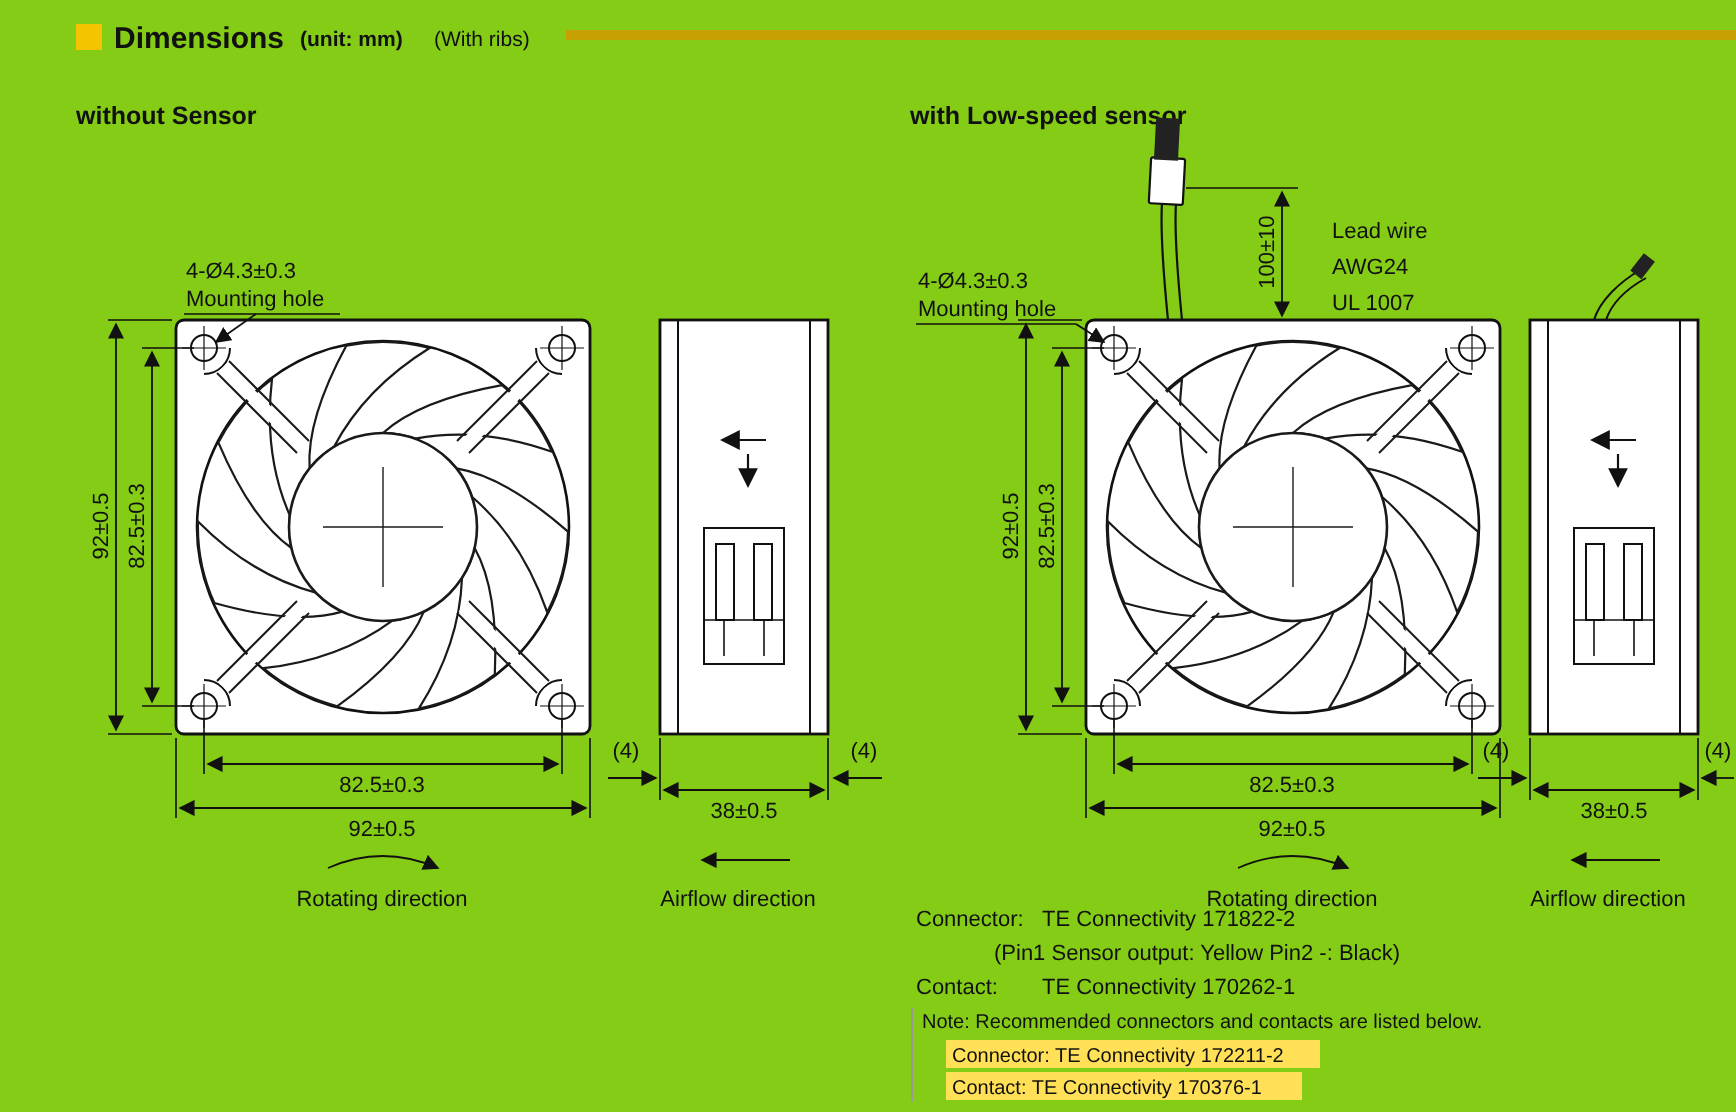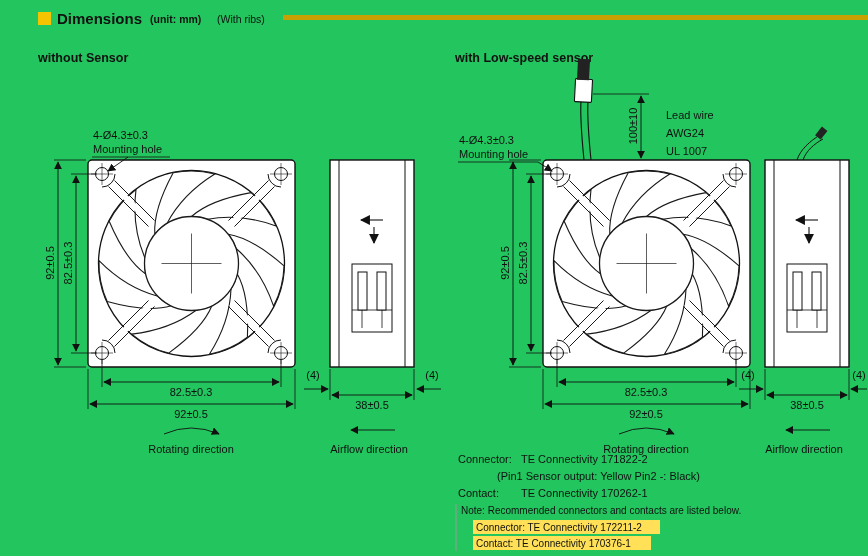--- a/index.html
+++ b/index.html
@@ -1,16 +1,16 @@
 <!DOCTYPE html>
 <html><head>
 <meta charset="utf-8">
 <style>
   html,body{margin:0;padding:0;background:#ffffff;}
-  #page{position:relative;width:868px;height:556px;background:#22c55e;overflow:hidden;}
+  #page{position:relative;width:868px;height:556px;background:#84cc16;overflow:hidden;}
   svg text{font-family:"Liberation Sans","DejaVu Sans",sans-serif;fill:#111;}
   .t-header{font-size:15px;font-weight:bold;}
   .t-small-bold{font-size:10.5px;font-weight:bold;}
   .t-small{font-size:10.5px;}
   .t-title{font-size:12.5px;font-weight:bold;}
   .dim{font-size:11px;}
   .lbl{font-size:11px;}
   .note{font-size:11px;}
   .note-sm{font-size:10px;}
   .ext{stroke:#111;stroke-width:0.8;}

